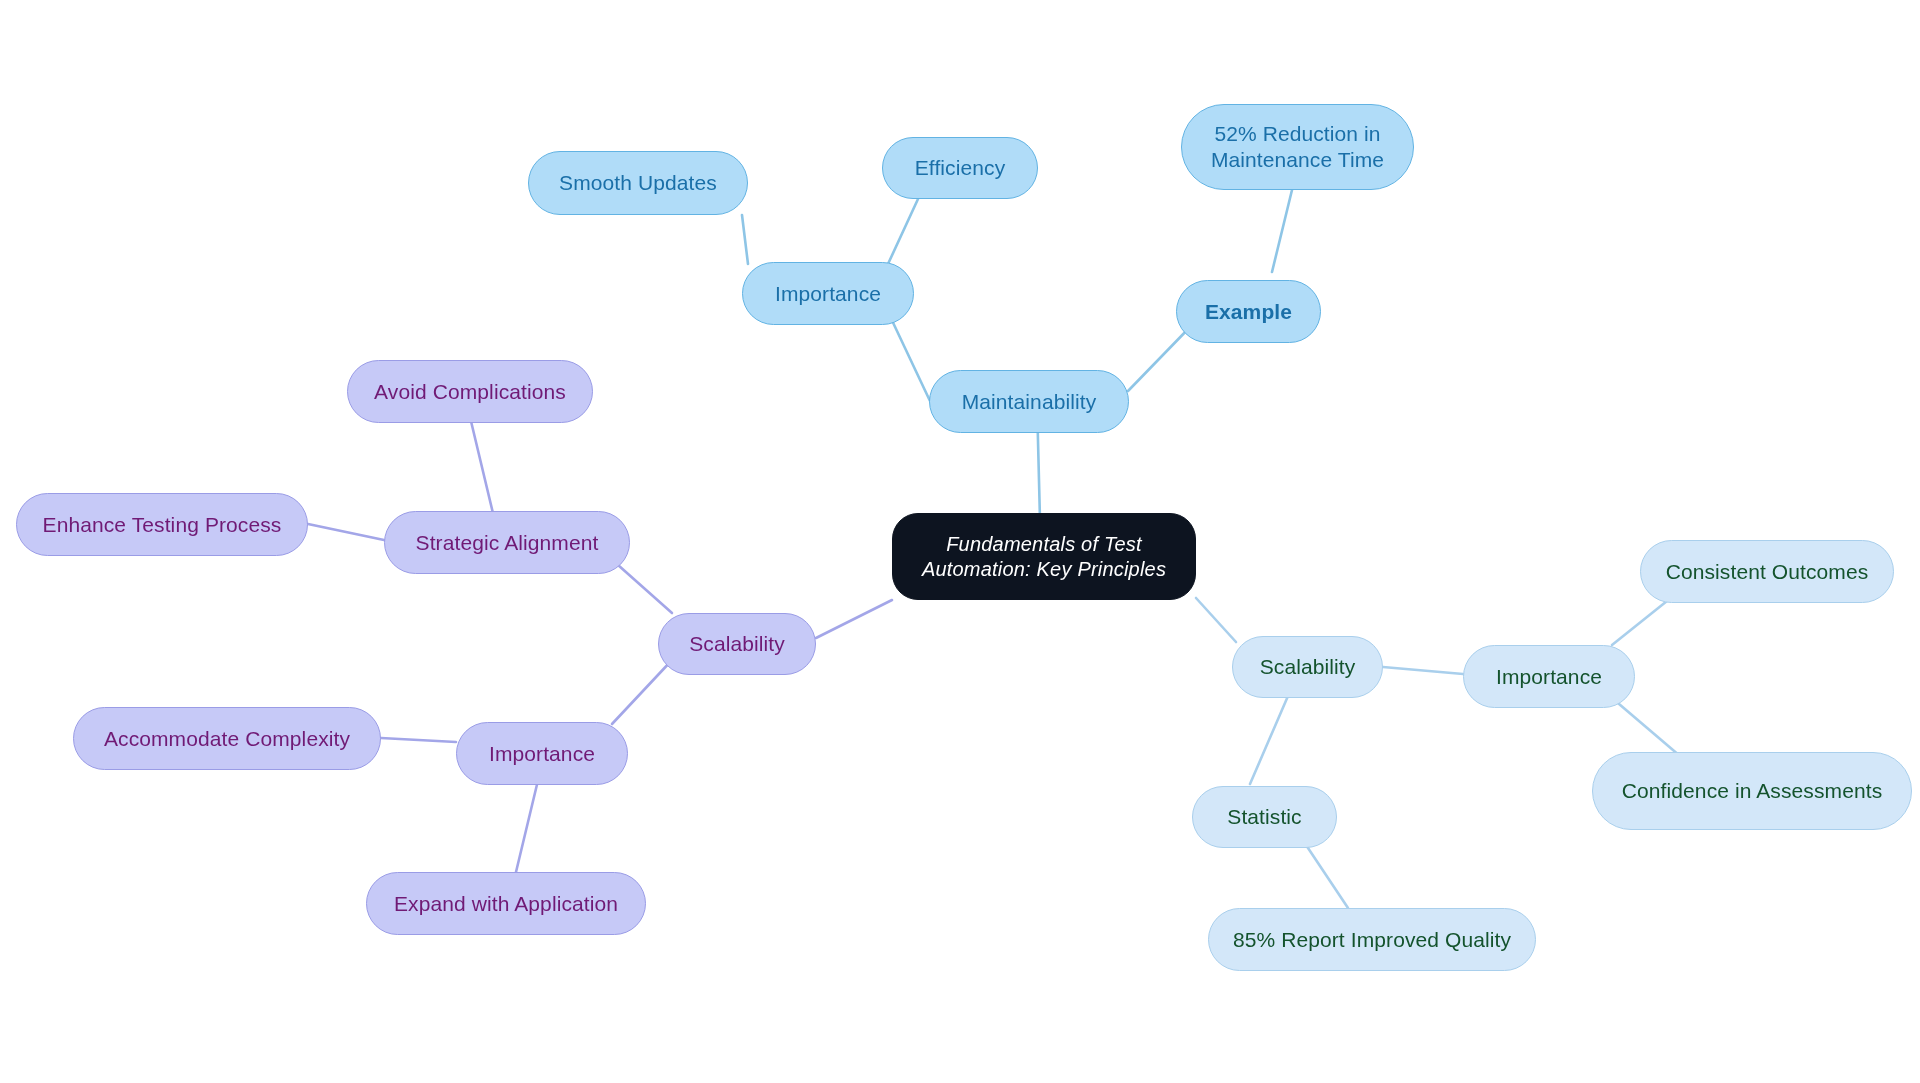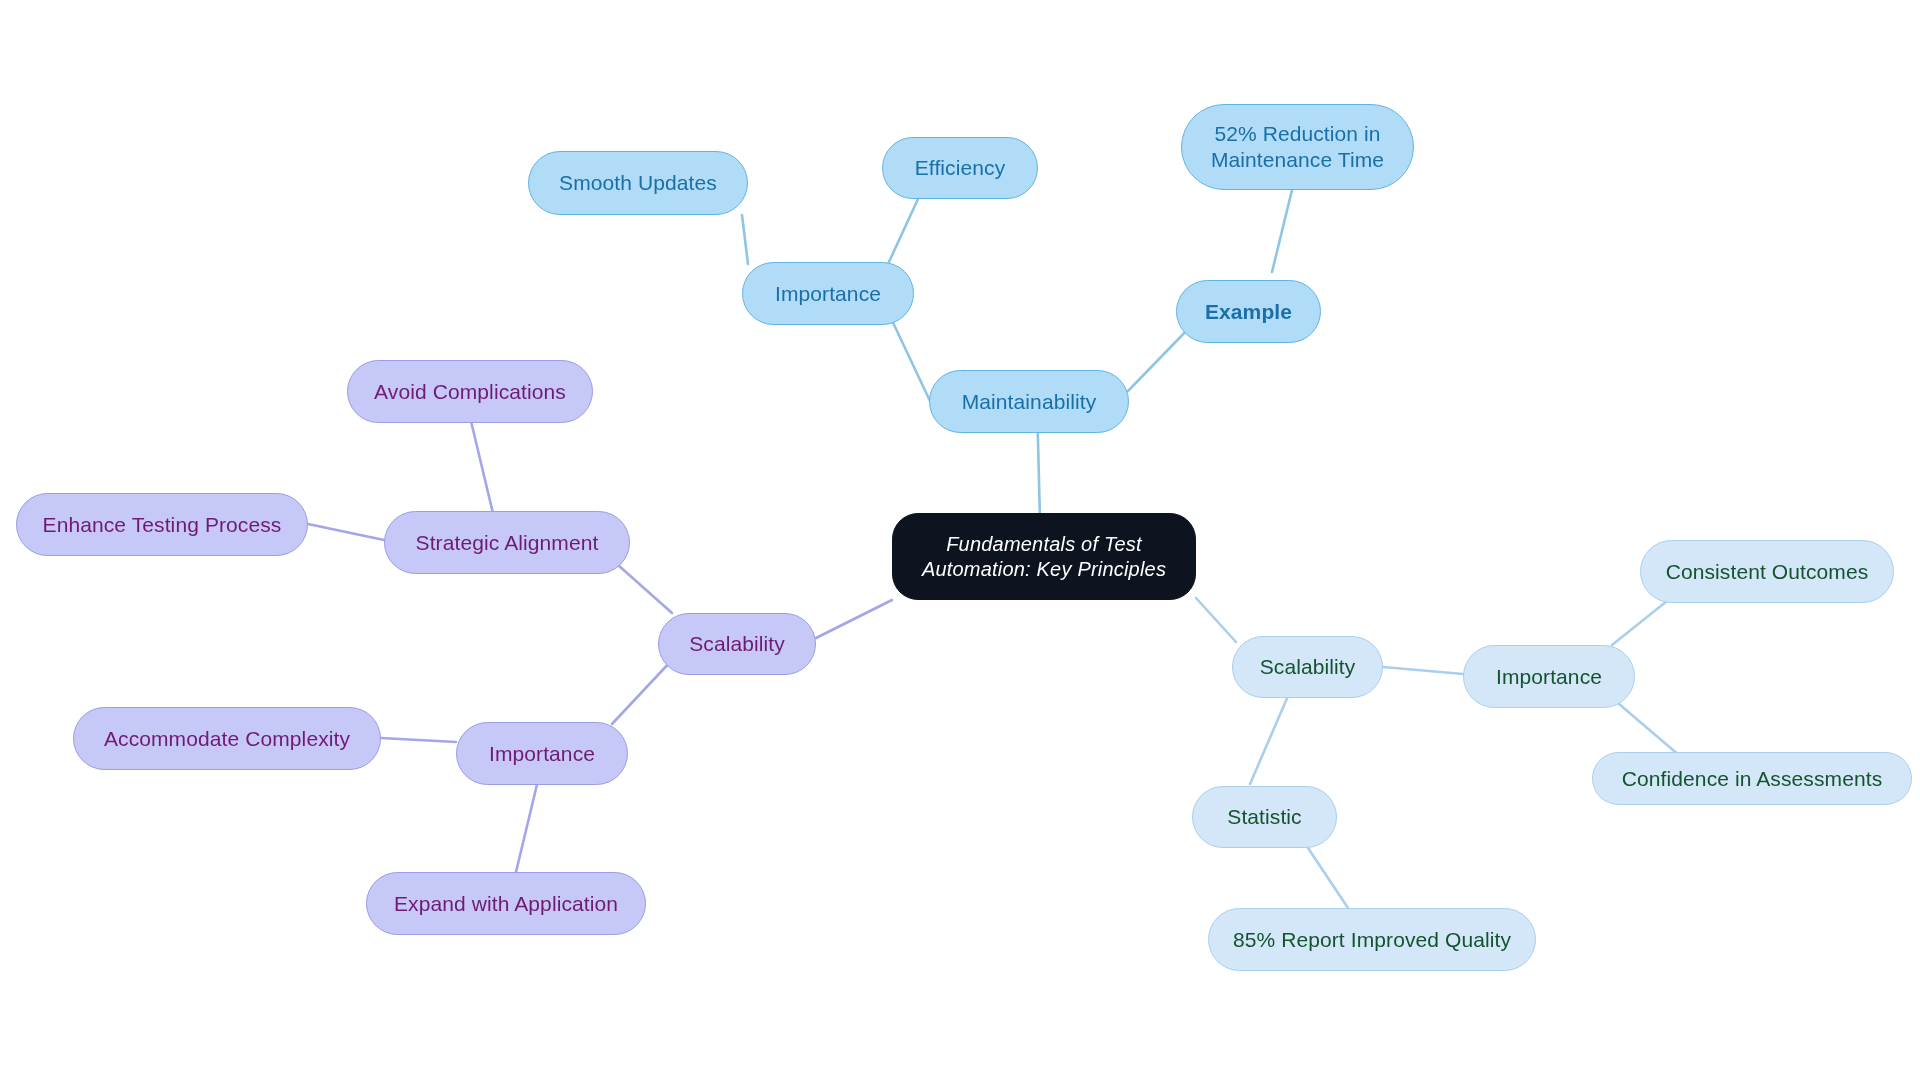--- a/index.html
+++ b/index.html
@@ -142,19 +142,19 @@
   <div class="node branch-scal fs-leaf" style="left:73px; top:707px; width:308px; height:63px;">Accommodate Complexity</div>
 
   <div class="node branch-scal fs-leaf" style="left:366px; top:872px; width:280px; height:63px;">Expand with Application</div>
 
   <div class="node branch-rel fs-main" style="left:1232px; top:636px; width:151px; height:62px;">Scalability</div>
 
   <div class="node branch-rel fs-sub" style="left:1463px; top:645px; width:172px; height:63px;">Importance</div>
 
   <div class="node branch-rel fs-leaf" style="left:1640px; top:540px; width:254px; height:63px;">Consistent Outcomes</div>
 
-  <div class="node branch-rel fs-leaf" style="left:1592px; top:752px; width:320px; height:53px;">Confidence in Assessments</div>
+  <div class="node branch-rel fs-leaf" style="left:1592px; top:752px; width:320px; height:78px;">Confidence in Assessments</div>
 
   <div class="node branch-rel fs-sub" style="left:1192px; top:786px; width:145px; height:62px;">Statistic</div>
 
   <div class="node branch-rel fs-leaf" style="left:1208px; top:908px; width:328px; height:63px;">85% Report Improved Quality</div>
 
 </div>
 
 </body></html>

